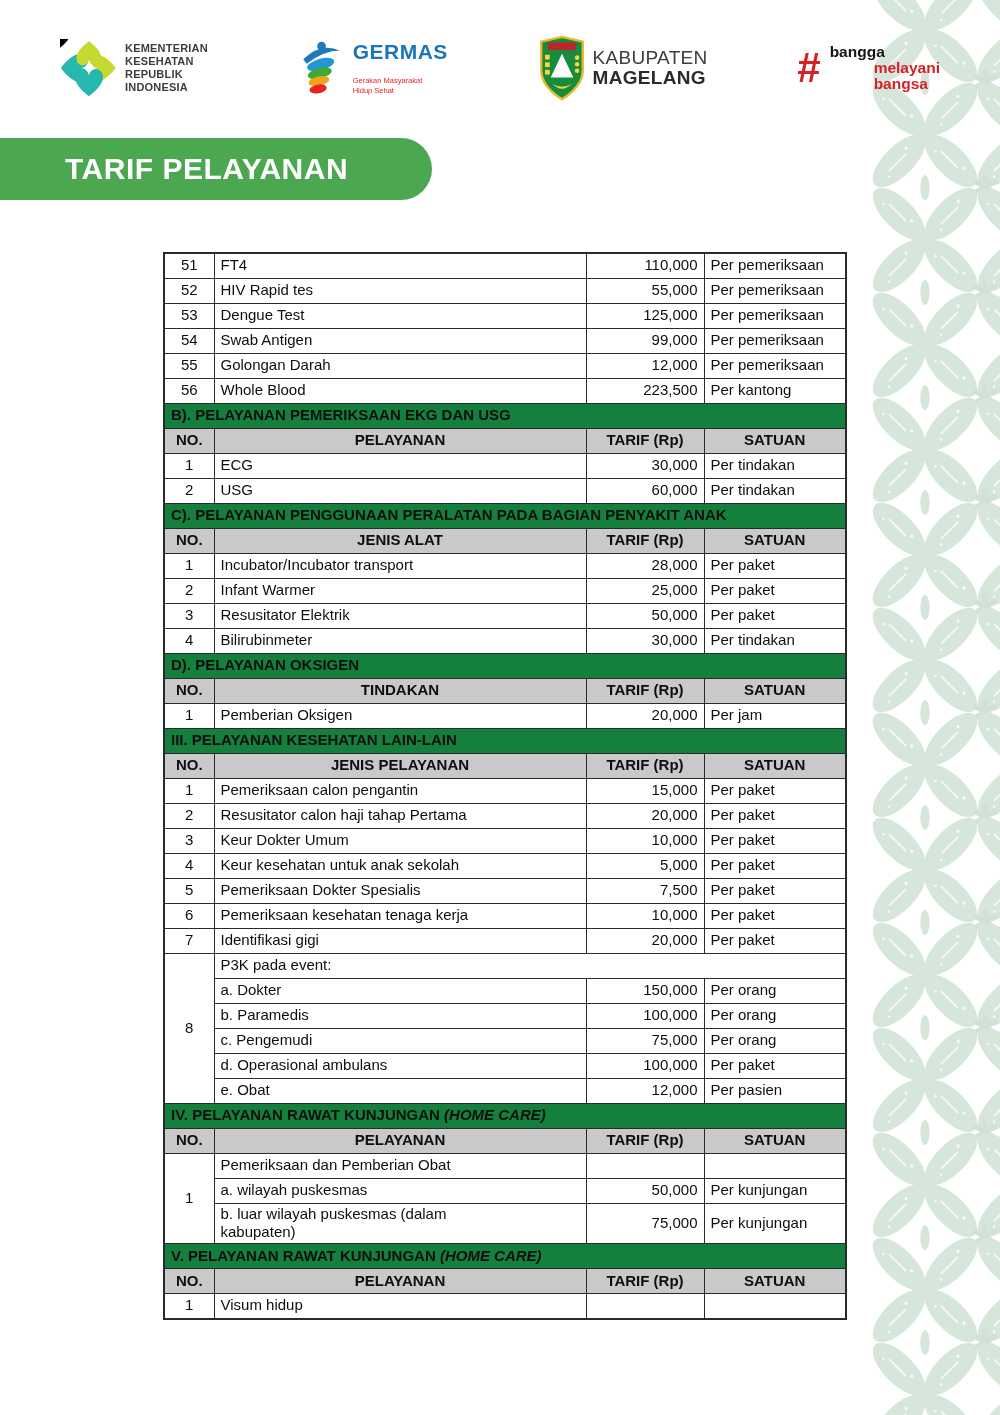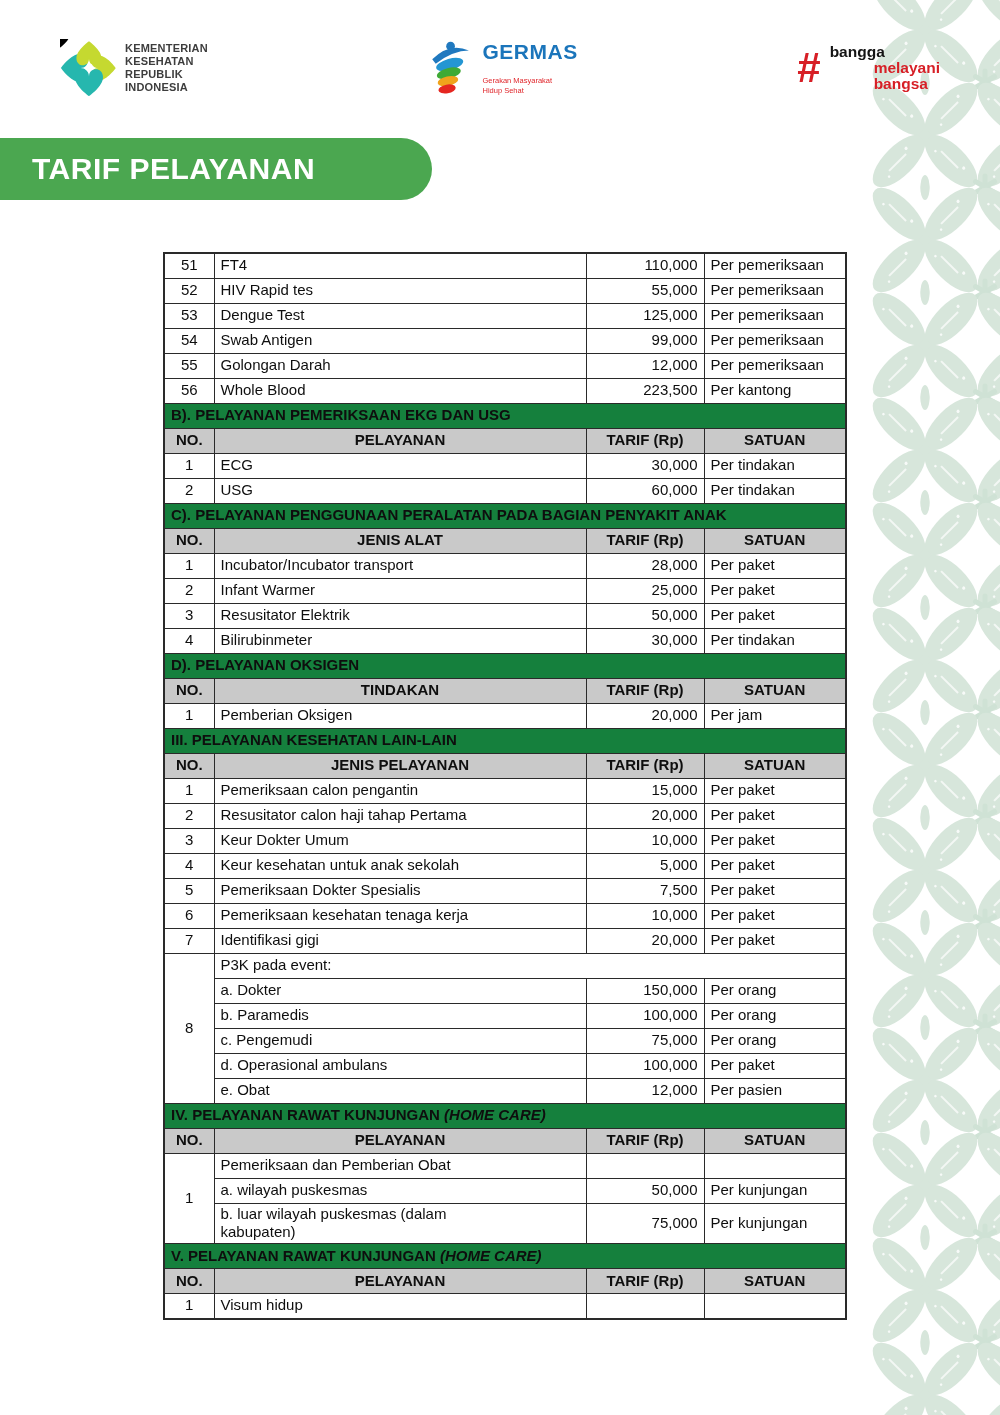--- a/index.html
+++ b/index.html
@@ -33,21 +33,21 @@
   .berakhlak-sub .s1{color:#b5322e;display:block;}
   .berakhlak-sub .s2{color:#7c2d52;display:block;}
   .bangga-hash{font-size:42px;font-weight:800;color:#d71f26;line-height:.8;margin-right:2px;}
   .bangga-lines{font-size:15.5px;font-weight:bold;line-height:1.02;}
   .bangga-lines .b1{color:#141414;display:block;}
   .bangga-lines .b2,.bangga-lines .b3{color:#d71f26;display:block;margin-left:44px;}
   
   .title-banner{
     position:absolute;left:0;top:138px;width:432px;height:62px;z-index:2;
     background:#4ba750;border-radius:0 31px 31px 0;
-    display:flex;align-items:center;padding-left:32px;box-sizing:border-box;
+    display:flex;align-items:center;padding-left:65px;box-sizing:border-box;
   }
   .title-banner span{color:#fff;font-weight:bold;font-size:30px;letter-spacing:.5px;}
   
   .table-wrap{position:absolute;left:163px;top:252px;width:682px;z-index:2;}
   table.tariff{border-collapse:collapse;width:682px;table-layout:fixed;font-size:15px;color:#0e0e0e;}
   table.tariff td,table.tariff th{
     border:1.6px solid #2a2a2a;padding:1px 6px;height:22px;line-height:1.25;
     overflow:hidden;box-sizing:border-box;vertical-align:middle;
   }
   table.tariff{border:2px solid #2a2a2a;}
@@ -162,20 +162,38 @@
     </svg>
     <div class="logo-textcol">
       <span class="germas-name">GERMAS</span>
       <span class="germas-sub">
         <span>Gerakan Masyarakat</span><br>
         <span>Hidup Sehat</span>
       </span>
     </div>
   </div>
 
+  <div class="logo">
+    <svg width="48" height="66" viewBox="0 0 50 70">
+      <path d="M25,2 L47,7 L47,38 C47,56 25,68 25,68 C25,68 3,56 3,38 L3,7 Z" fill="#168c3e" stroke="#e8b82a" stroke-width="2.5"></path>
+      <rect x="10" y="8" width="30" height="8" fill="#bf2426"></rect>
+      <polygon points="25,20 13,45 37,45" fill="#fdfdfd"></polygon>
+      <circle cx="41" cy="24" r="2.4" fill="#ffd23a"></circle>
+      <circle cx="41" cy="31" r="2.4" fill="#ffd23a"></circle>
+      <circle cx="41" cy="38" r="2.4" fill="#ffd23a"></circle>
+      <rect x="7" y="21" width="5" height="5" fill="#ffd23a"></rect>
+      <rect x="7" y="29" width="5" height="5" fill="#ffd23a"></rect>
+      <rect x="7" y="37" width="5" height="5" fill="#ffd23a"></rect>
+      <path d="M15,52 Q25,58 35,52 Q25,62 15,52 Z" fill="#ffd23a"></path>
+    </svg>
+    <div class="logo-textcol">
+      <span class="kab-line1">KABUPATEN</span>
+      <span class="kab-line2">MAGELANG</span>
+    </div>
+  </div>
 
 
 
   <div class="logo">
     <span class="bangga-hash">#</span>
     <span class="bangga-lines">
       <span class="b1">bangga</span>
       <span class="b2">melayani</span>
       <span class="b3">bangsa</span>
     </span>

